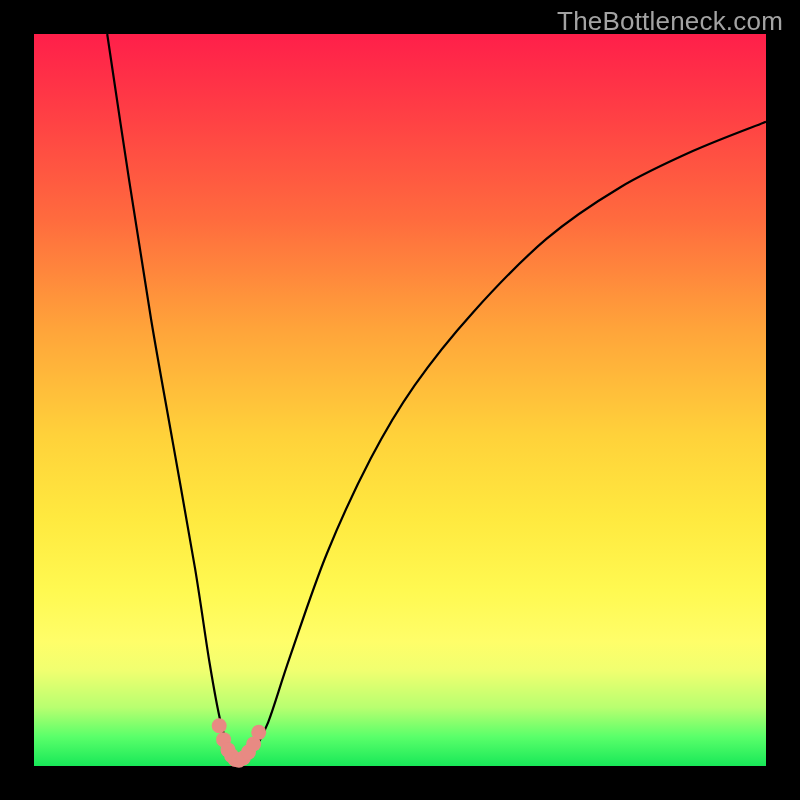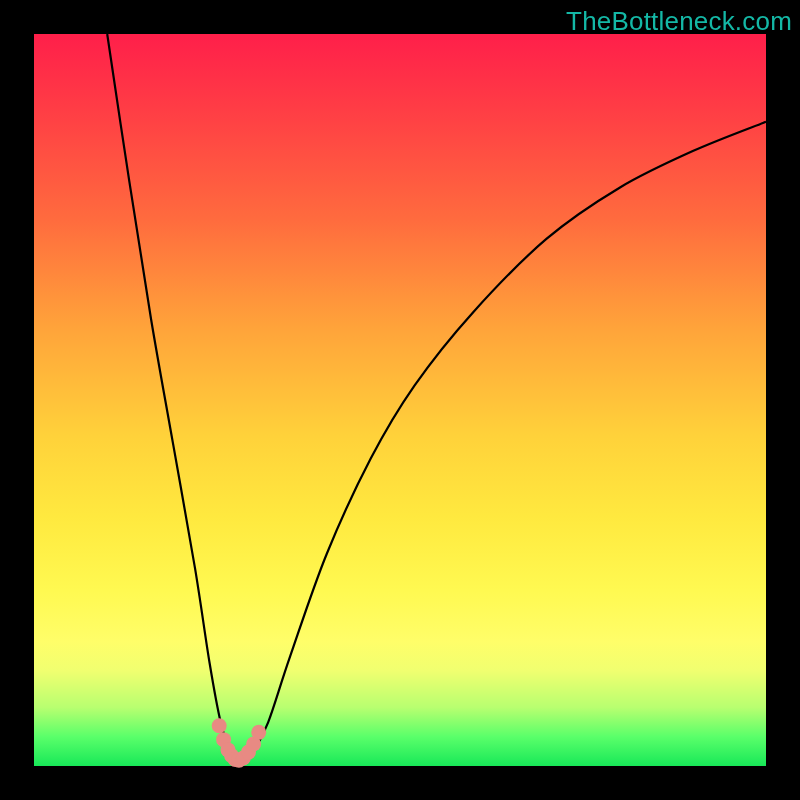--- a/index.html
+++ b/index.html
@@ -37,22 +37,22 @@
       #fffe69 83%,
       #f0ff70 87%,
       #b8ff70 92%,
       #5aff6a 96%,
       #18e858 100%
     );
   }
   .watermark {
     position: absolute;
     top: 6px;
-    right: 8px;
-    color: #14b8a6;
+    right: 17px;
+    color: #a3a3a3;
     font-size: 26px;
     font-weight: 500;
     letter-spacing: 0.2px;
     z-index: 10;
   }
   svg.curve {
     position: absolute;
     top: 0;
     left: 0;
     width: 732px;

